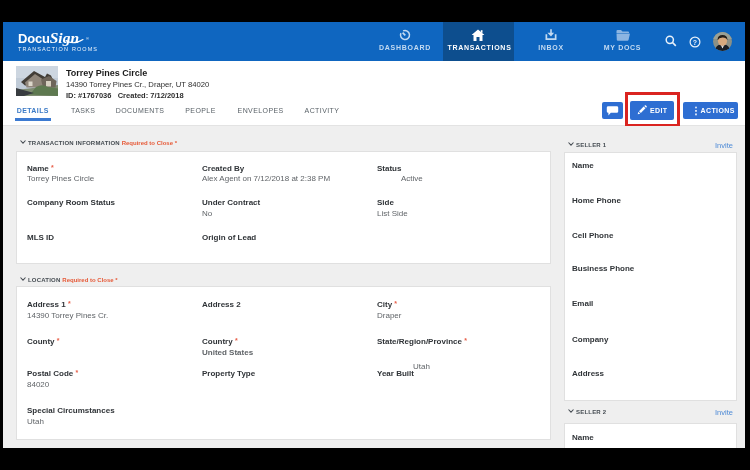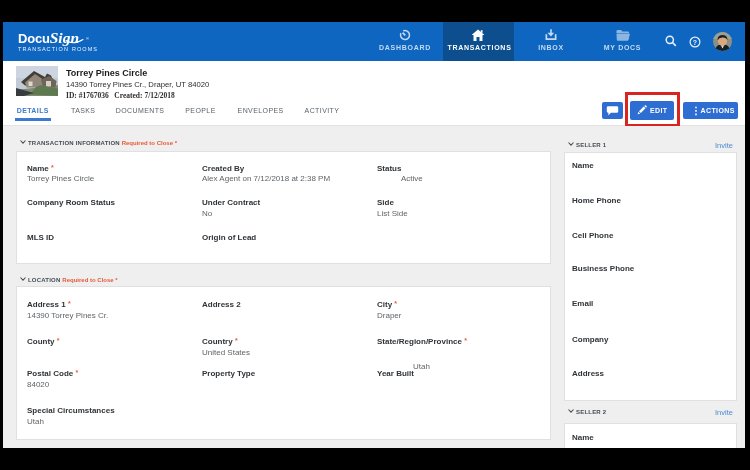--- a/index.html
+++ b/index.html
@@ -19,21 +19,21 @@
 #logo .docu { font-size:13px; font-weight:bold; letter-spacing:-0.2px; }
 #logo .sign { font-family:"Liberation Serif", serif; font-style:italic; font-weight:bold; font-size:15.5px; letter-spacing:0.4px; letter-spacing:0px; }
 #logo .reg { font-size:4px; vertical-align:2px; }
 #logo .sub { font-size:5.5px; letter-spacing:1.05px; color:#eef4fb; margin-top:2px; font-weight:normal; }
 
 
 #prophead { position:absolute; left:0; top:39px; width:742px; height:42px; background:#fff; }
 #thumb { position:absolute; left:13px; top:5px; width:42px; height:30px; }
 #ptitle { position:absolute; left:63px; top:7px; font-size:9px; font-weight:bold; color:#1b1b1b; }
 #paddr { position:absolute; left:63px; top:19px; font-size:7.7px; color:#2e2e2e; }
-#pid { position:absolute; left:63px; top:29.8px; font-size:7.5px; font-weight:bold; color:#2e2e2e;font-family:Liberation Serif, serif; }
+#pid { position:absolute; left:63px; top:29.8px; font-size:7.5px; font-weight:bold; color:#2e2e2e; }
 
 
 #tabbar { position:absolute; left:0; top:81px; width:742px; height:23px; background:#fff; border-bottom:1px solid #e3e3e3; }
 .tab { position:absolute; top:4px; font-size:7px; letter-spacing:0.4px; color:#5a6268; }
 .tab.on { color:#3b7ac6; font-weight:bold; }
 #tabline { position:absolute; left:12px; top:15.3px; width:36px; height:2.6px; background:#3c7ad1; }
 
 
 .btn { position:absolute; background:#2e6ed2; border-radius:2px; color:#fff; font-size:7px; font-weight:bold; letter-spacing:0.4px; }
 #chatbtn { left:599px; top:-1px; width:21px; height:17px; }
@@ -192,21 +192,21 @@
         </svg>LOCATION <span class="req">Required to Close *</span>
     </div>
     <div class="card" style="left:13px; top:159.5px; width:535px; height:154.5px;"></div>
     <div class="lbl" style="left:24px; top:174px;">Address 1 <span class="ast">*</span></div>
     <div class="val" style="left:24px; top:184.7px;">14390 Torrey Pines Cr.</div>
     <div class="lbl" style="left:199px; top:174px;">Address 2</div>
     <div class="lbl" style="left:374px; top:174px;">City <span class="ast">*</span></div>
     <div class="val" style="left:374px; top:184.7px;">Draper</div>
     <div class="lbl" style="left:24px; top:210.9px;">County <span class="ast">*</span></div>
     <div class="lbl" style="left:199px; top:210.9px;">Country <span class="ast">*</span></div>
-    <div class="val" style="left:199px; top:222.2px;">United States</div>
+    <div class="val" style="left:199px; top:222.2px;font-weight:bold;">United States</div>
     <div class="lbl" style="left:374px; top:210.9px;">State/Region/Province <span class="ast">*</span></div>
     <div class="val" style="left:374px; top:236px;margin-left:36px;">Utah</div>
     <div class="lbl" style="left:24px; top:242.9px;">Postal Code <span class="ast">*</span></div>
     <div class="val" style="left:24px; top:253.7px;">84020</div>
     <div class="lbl" style="left:199px; top:242.9px;">Property Type</div>
     <div class="lbl" style="left:374px; top:242.9px;">Year Built</div>
     <div class="lbl" style="left:24px; top:280px;">Special Circumstances</div>
     <div class="val" style="left:24px; top:290.7px;">Utah</div>
 
     <div class="sechead" style="left:565px; top:16px;">

